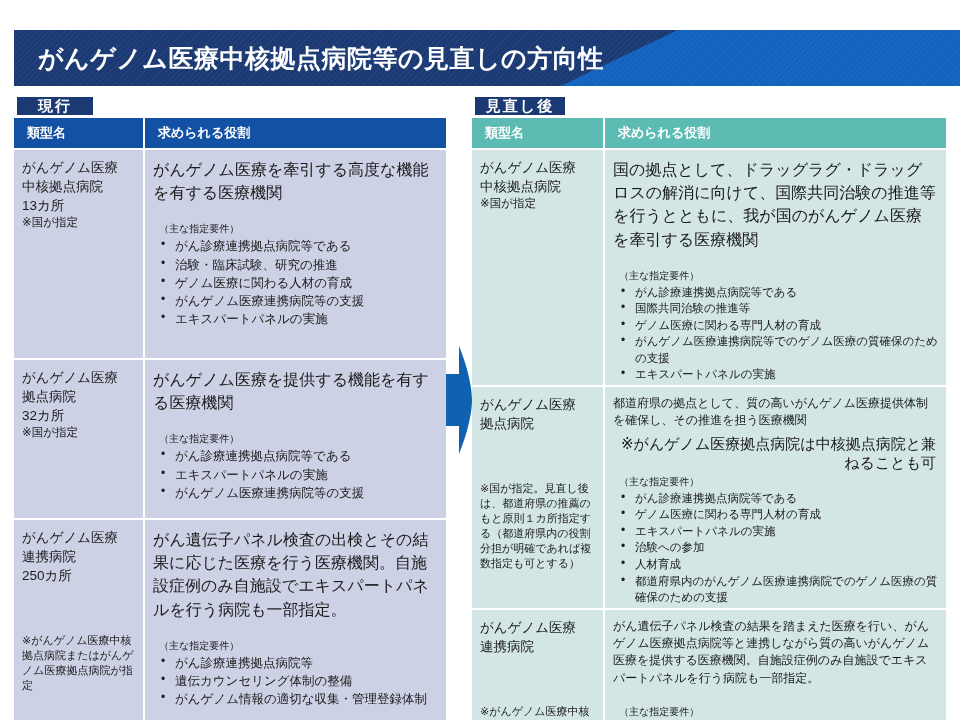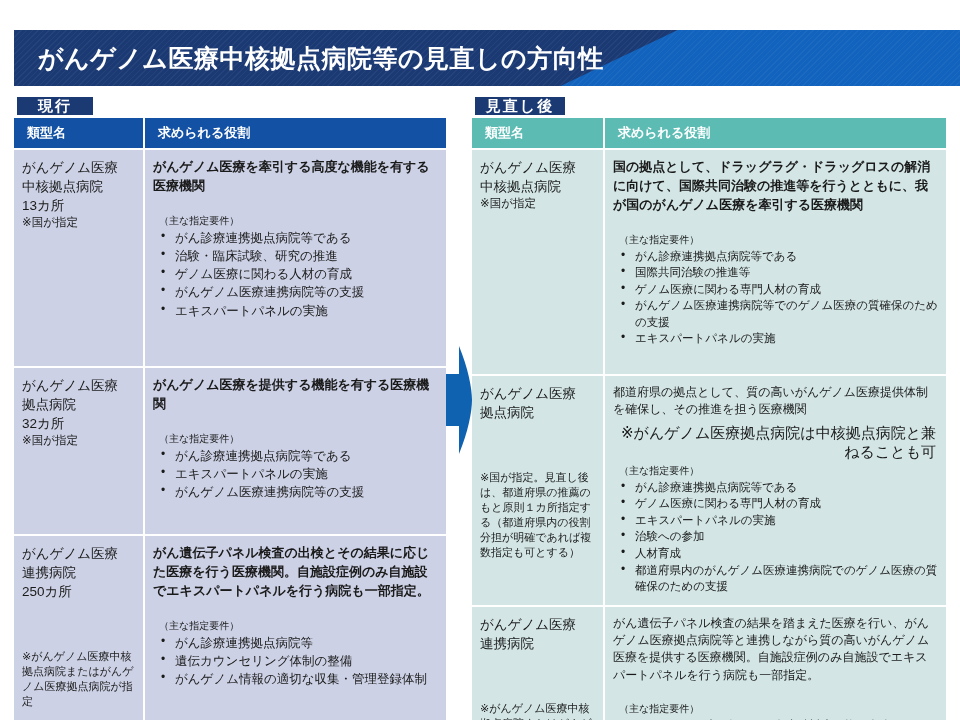--- a/index.html
+++ b/index.html
@@ -98,21 +98,21 @@
     padding: 4px 13px;
     height: 22px;
     vertical-align: middle;
   }
   .tbl-left  .hdr td { background: #1351a5; border-right: 2px solid #ffffff; }
   .tbl-right .hdr td { background: #5cbcb4; border-right: 2px solid #ffffff; }
   .hdr td:last-child { border-right: none; }
 
   .table td.cell {
     vertical-align: top;
-    padding: 8px 8px 10px 8px;
+    padding: 8px 8px 2px 8px;
     border-top: 2px solid #ffffff;
     border-right: 2px solid #ffffff;
   }
   .table td.cell:last-child { border-right: none; }
   .tbl-left  td.cell { background: #ccd1e5; }
   .tbl-right td.cell { background: #d3e6e5; }
 
   .type-name {
     font-size: 13.5px;
     line-height: 1.42;
@@ -124,24 +124,23 @@
     display: block;
   }
   .type-note-sm {
     font-size: 11px;
     line-height: 1.36;
     display: block;
     margin-top: 48px;
   }
 
   .role-lead {
-    font-size: 13px;
+    font-size: 16px;
     line-height: 1.45;
     margin: 0 0 6px 0;
-    font-weight: bold;
   }
   .role-lead-sm {
     font-size: 12px;
     line-height: 1.45;
     margin: 0 0 4px 0;
   }
   .mini-note {
     font-size: 15px;
     line-height: 1.3;
     text-align: right;

